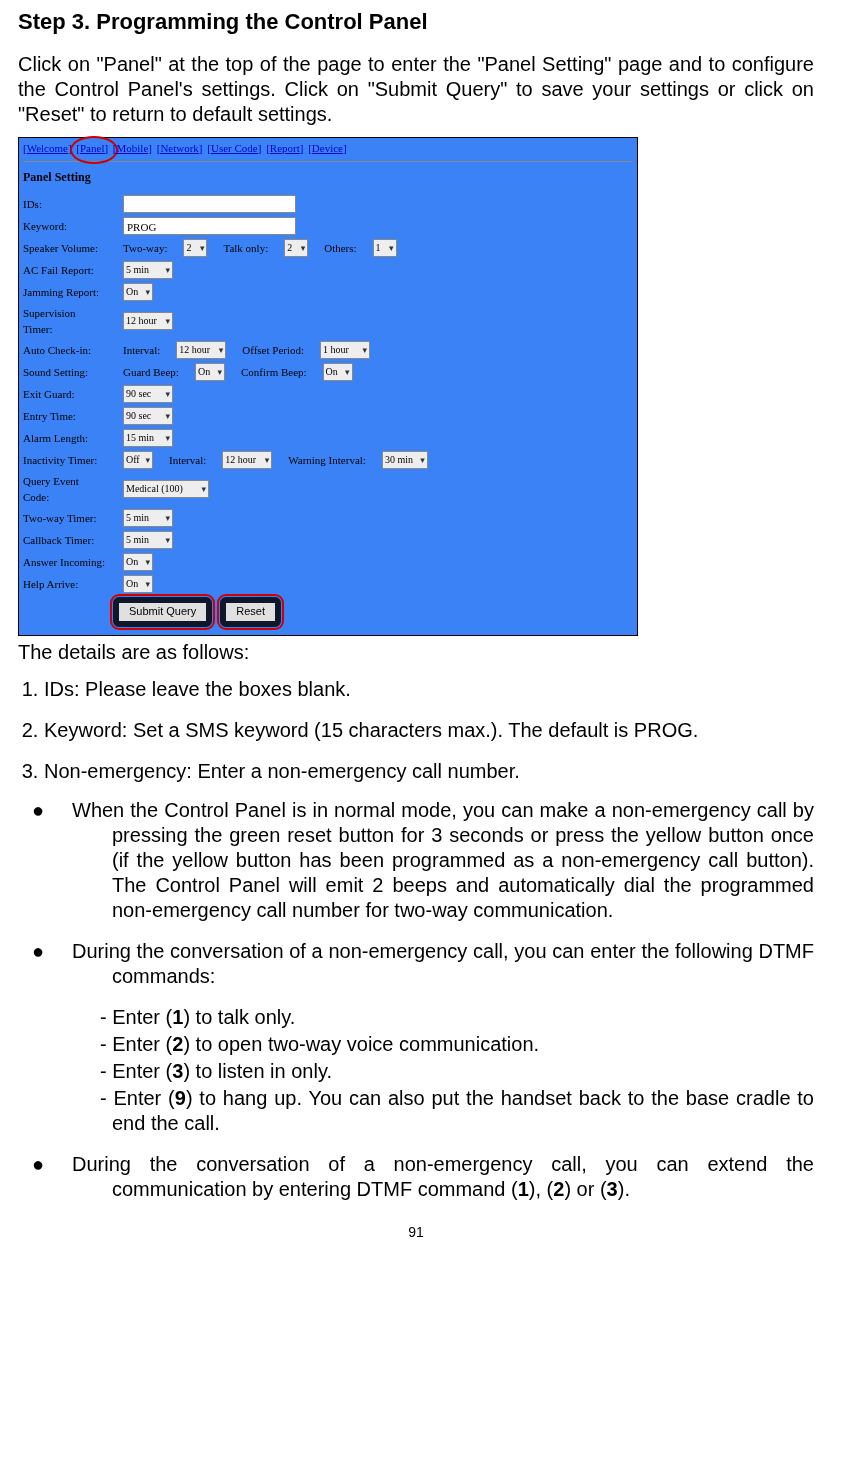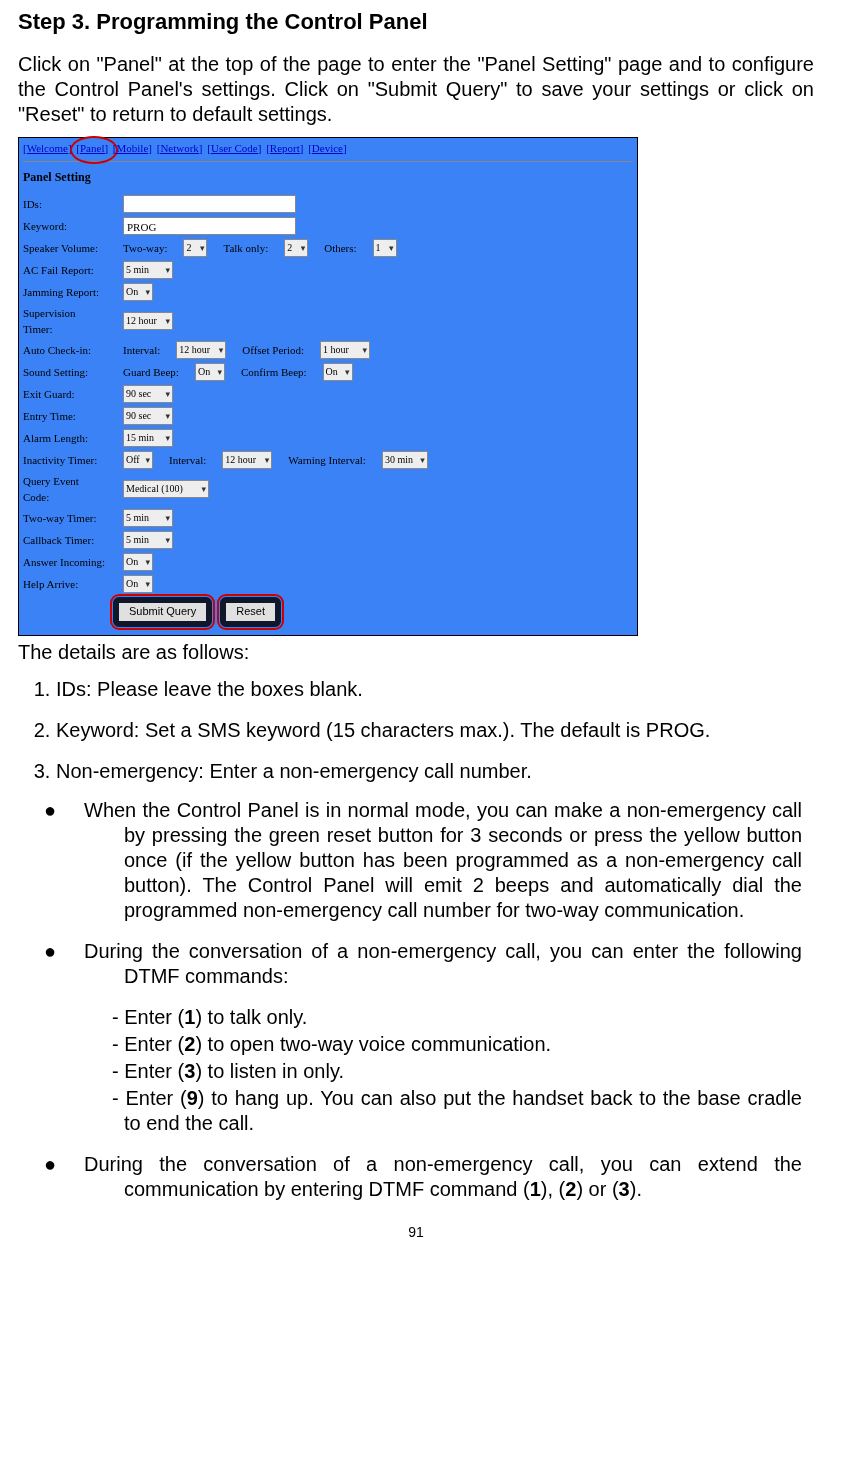--- a/index.html
+++ b/index.html
@@ -84,21 +84,21 @@
     font-size: 11px;
     background: #e0e0e0;
     border: 6px solid #0f172a;
     border-radius: 6px;
     padding: 2px 10px;
     box-sizing: content-box;
   }
   .red-box { outline: 2px solid #cc0000; outline-offset: 1px; }
 
   .caption { margin: 4px 0 12px 0; }
-  ol.main { padding-left: 26px; margin: 12px; }
+  ol.main { padding-left: 26px; margin: 0; }
   ol.main > li { margin-bottom: 16px; }
   .bullet-block { margin-top: 14px; }
   .bullet {
     text-align: justify;
     padding-left: 68px;
     text-indent: -40px;
     margin-bottom: 16px;
   }
   .bullet .dot { display:inline-block; width:0; }
   .dash-block { padding-left: 28px; margin-bottom: 16px; }

